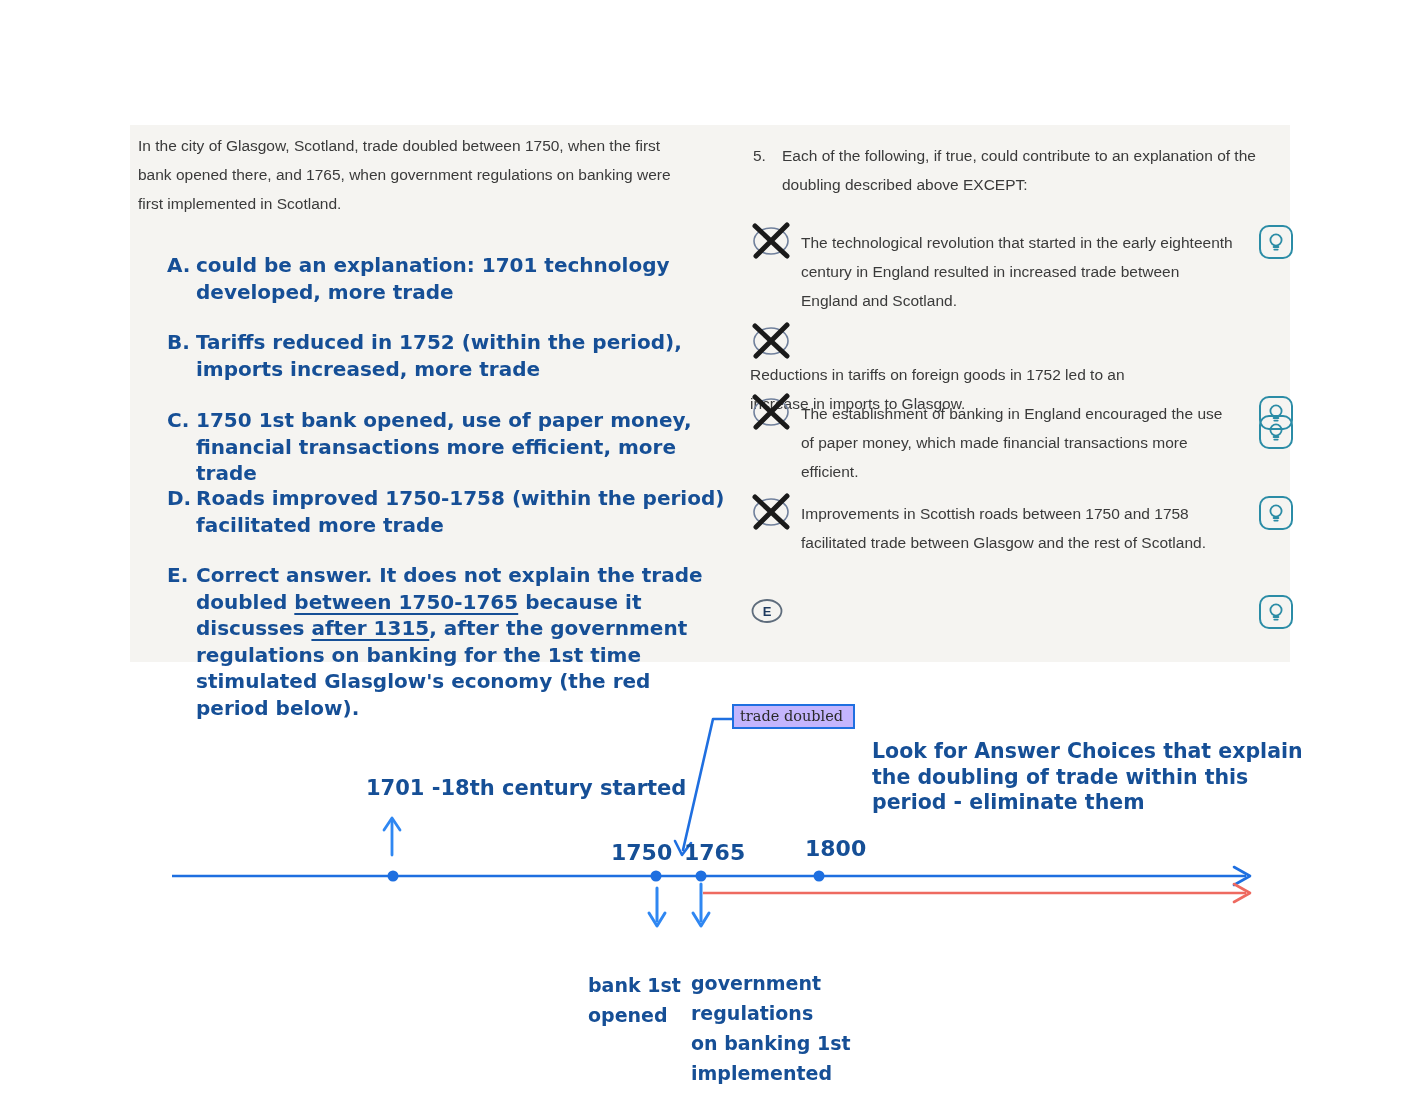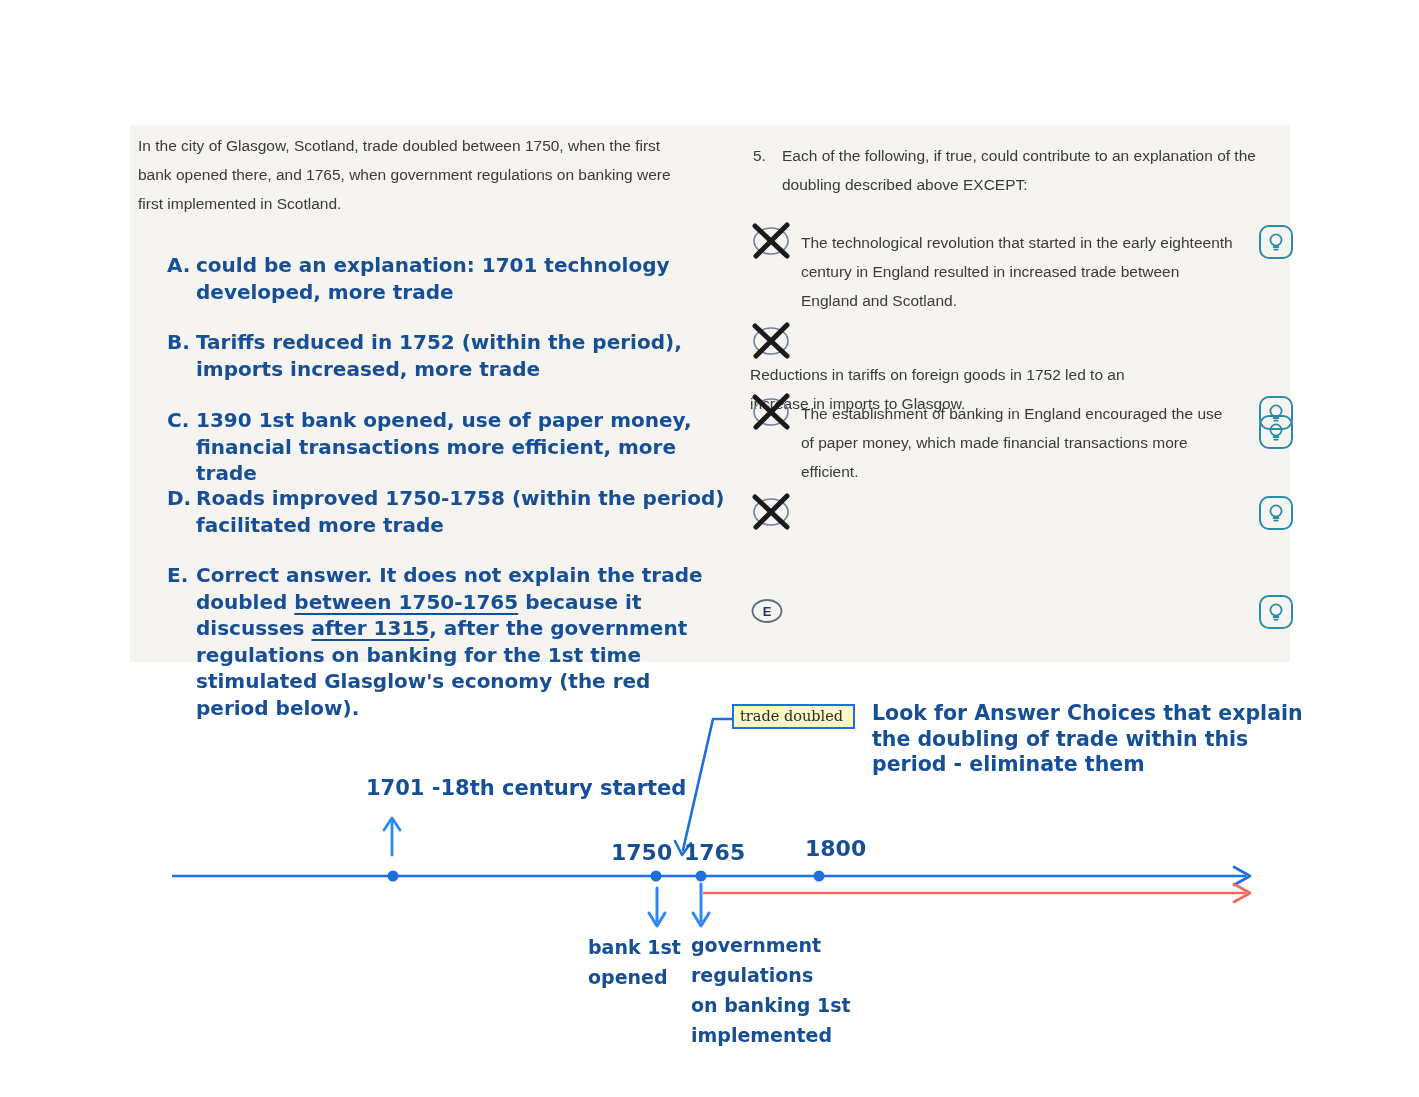--- a/index.html
+++ b/index.html
@@ -18,23 +18,23 @@
   .choice-text{width:432px;}
   .hint-button{
     margin-left:auto;flex:none;width:34px;height:34px;box-sizing:border-box;
     border:2px solid #2b8ca6;border-radius:10px;background:transparent;
     display:flex;align-items:center;justify-content:center;margin-top:-3px;cursor:pointer;padding:0;
   }
   .hand{font-family:"DejaVu Sans",sans-serif;font-weight:bold;color:#164f96;}
   .note{position:absolute;display:flex;font-size:20px;line-height:26.5px;}
   .note-label{flex:none;width:29px;}
   .u{text-decoration:underline;text-decoration-thickness:2px;text-underline-offset:4px;}
-  .pre{white-space:pre-line;}
+  .pre{white-space:pre-line;margin-top:38px;}
   .callout-box{
-    position:absolute;left:732px;top:704px;background:#fef9c3;
+    position:absolute;left:732px;top:704px;background:#c4b5fd;
     border:2px solid #1f6fe0;padding:2px 10px 3px 6px;
     font-family:"DejaVu Serif",serif;font-size:14.5px;color:#2a2a2a;
   }
   .tl-label{position:absolute;}
   .year{font-size:22px;text-align:center;}
   .small-hand{font-size:19px;line-height:30px;}
   svg{display:block;}
 </style>
 </head>
 <body>
@@ -46,21 +46,21 @@
 <div class="note hand" style="left:167px;top:252px;">
   <span class="note-label">A.</span>
   <span class="note-text" style="width:510px;">could be an explanation: 1701 technology developed, more trade</span>
 </div>
 <div class="note hand" style="left:167px;top:329px;">
   <span class="note-label">B.</span>
   <span class="note-text" style="width:520px;">Tariffs reduced in 1752 (within the period), imports increased, more trade</span>
 </div>
 <div class="note hand" style="left:167px;top:407px;">
   <span class="note-label">C.</span>
-  <span class="note-text" style="width:520px;">1390 1st bank opened, use of paper money, financial transactions more efficient, more trade</span>
+  <span class="note-text" style="width:520px;">1750 1st bank opened, use of paper money, financial transactions more efficient, more trade</span>
 </div>
 <div class="note hand" style="left:167px;top:485px;">
   <span class="note-label">D.</span>
   <span class="note-text" style="width:545px;">Roads improved 1750-1758 (within the period) facilitated more trade</span>
 </div>
 <div class="note hand" style="left:167px;top:562px;">
   <span class="note-label">E.</span>
   <span class="note-text" style="width:520px;"><span>Correct answer. It does not explain the trade doubled </span><span class="u">between 1750-1765</span><span> because it discusses </span><span class="u">after 1315</span><span>, after the government regulations on banking for the 1st time stimulated Glasglow's economy (the red period below).</span></span>
 </div>
 
@@ -109,20 +109,21 @@
       <path d="M6.6 15 h4.8 M7.3 17.6 h3.4" stroke="#2b8ca6" stroke-width="1.8" stroke-linecap="round"></path>
     </svg>
   </button>
 </div>
 
 <div class="choice" style="top:499px;">
   <svg class="choice-marker" width="42" height="38" viewBox="0 0 42 38">
     <ellipse cx="21" cy="19" rx="17" ry="13" fill="none" stroke="#70809c" stroke-width="1.6"></ellipse>
     <path d="M5 4 L37 34 M37 3 L6 34" stroke="#1a1a1a" stroke-width="5" stroke-linecap="round" fill="none"></path>
   </svg>
+  <div class="choice-text print">Improvements in Scottish roads between 1750 and 1758 facilitated trade between Glasgow and the rest of Scotland.</div>
   <button class="hint-button">
     <svg width="18" height="20" viewBox="0 0 18 20">
       <circle cx="9" cy="8" r="5.6" fill="none" stroke="#2b8ca6" stroke-width="1.8"></circle>
       <path d="M6.6 15 h4.8 M7.3 17.6 h3.4" stroke="#2b8ca6" stroke-width="1.8" stroke-linecap="round"></path>
     </svg>
   </button>
 </div>
 
 <div class="choice" style="top:598px;">
   <svg class="choice-marker" style="margin-top:0;" width="40" height="28" viewBox="0 0 40 28">

